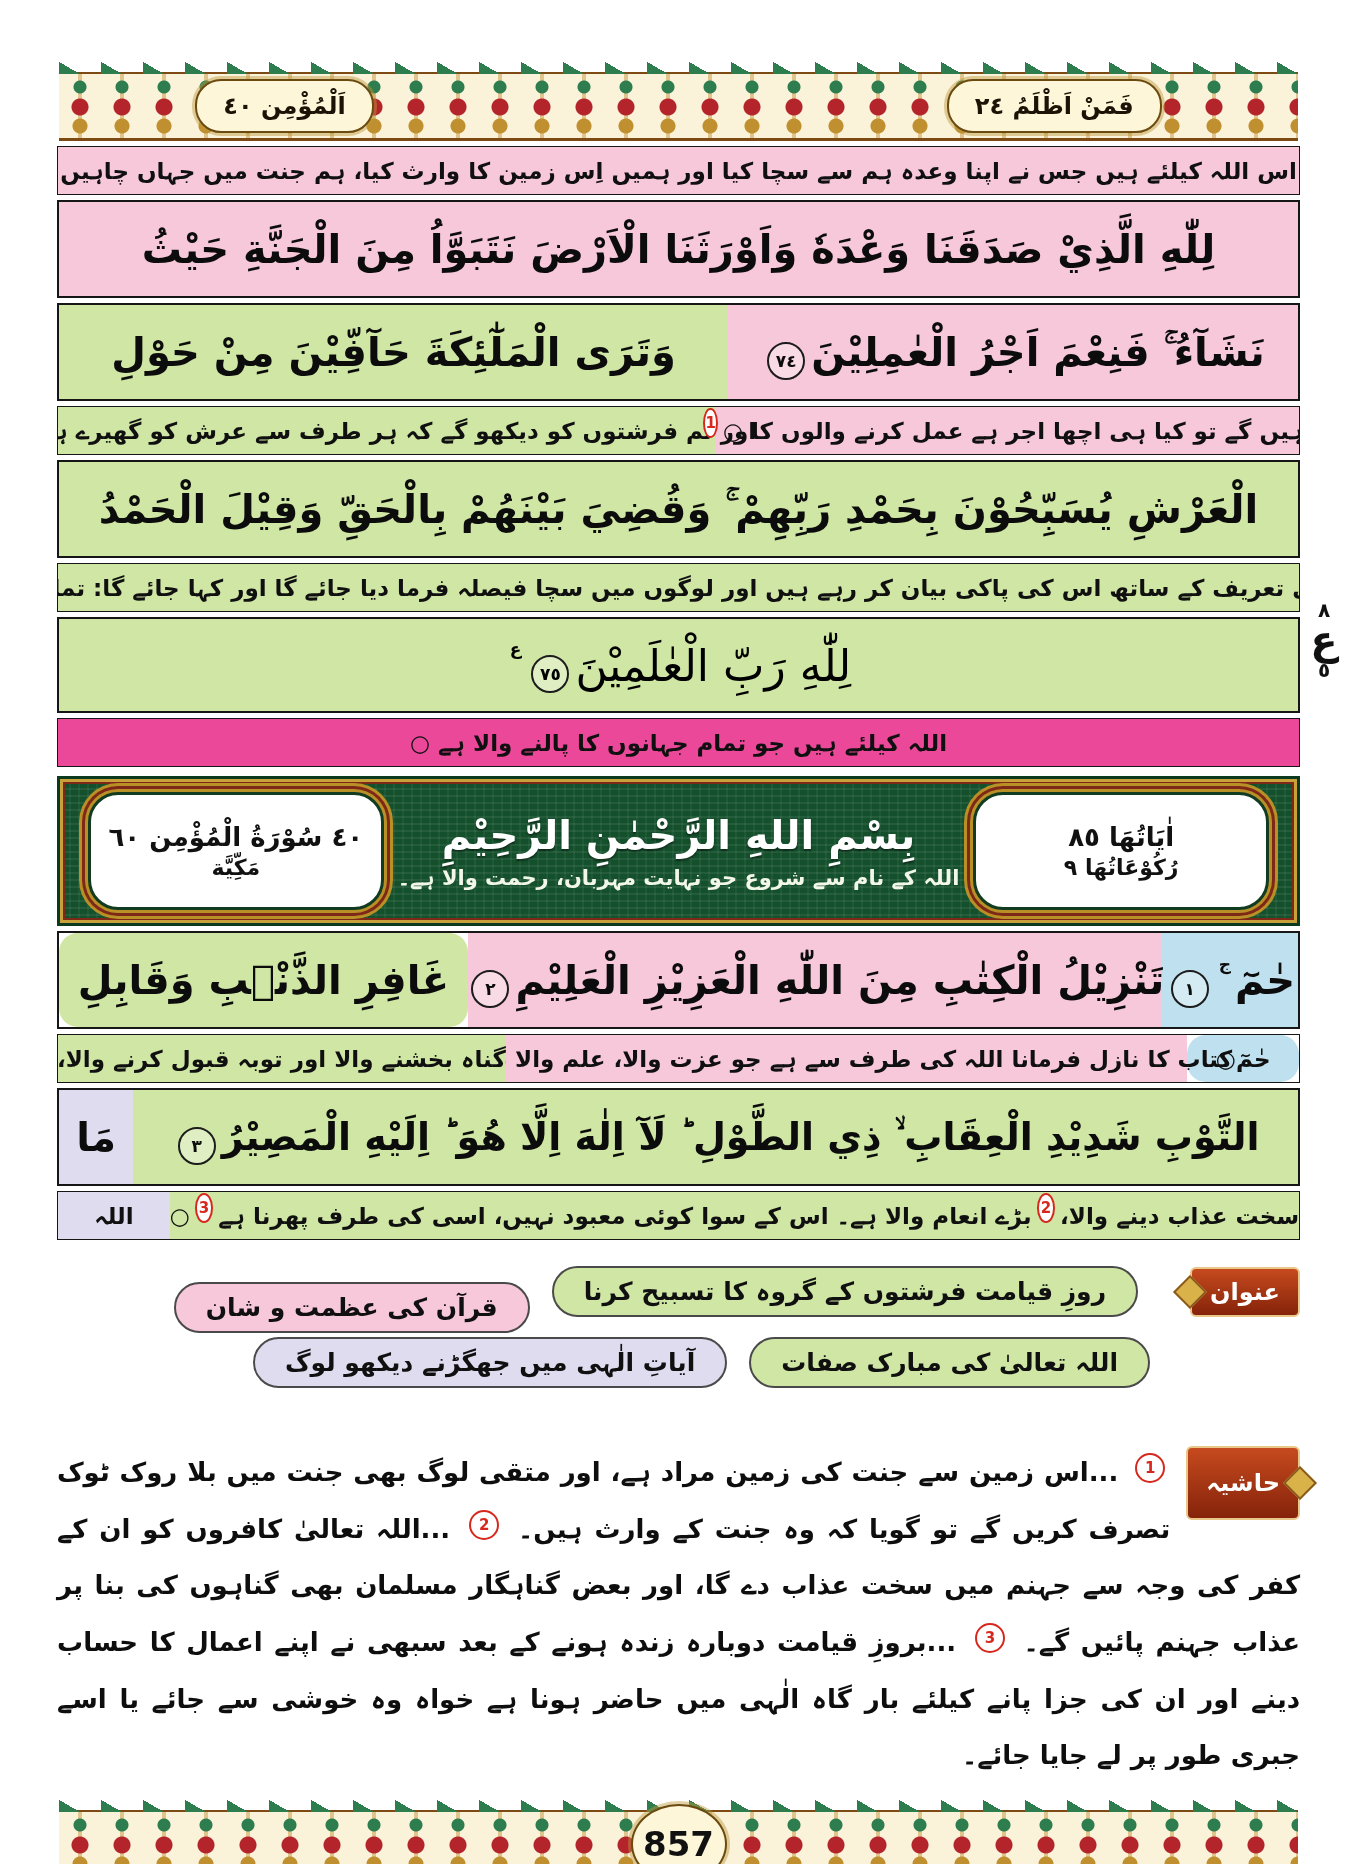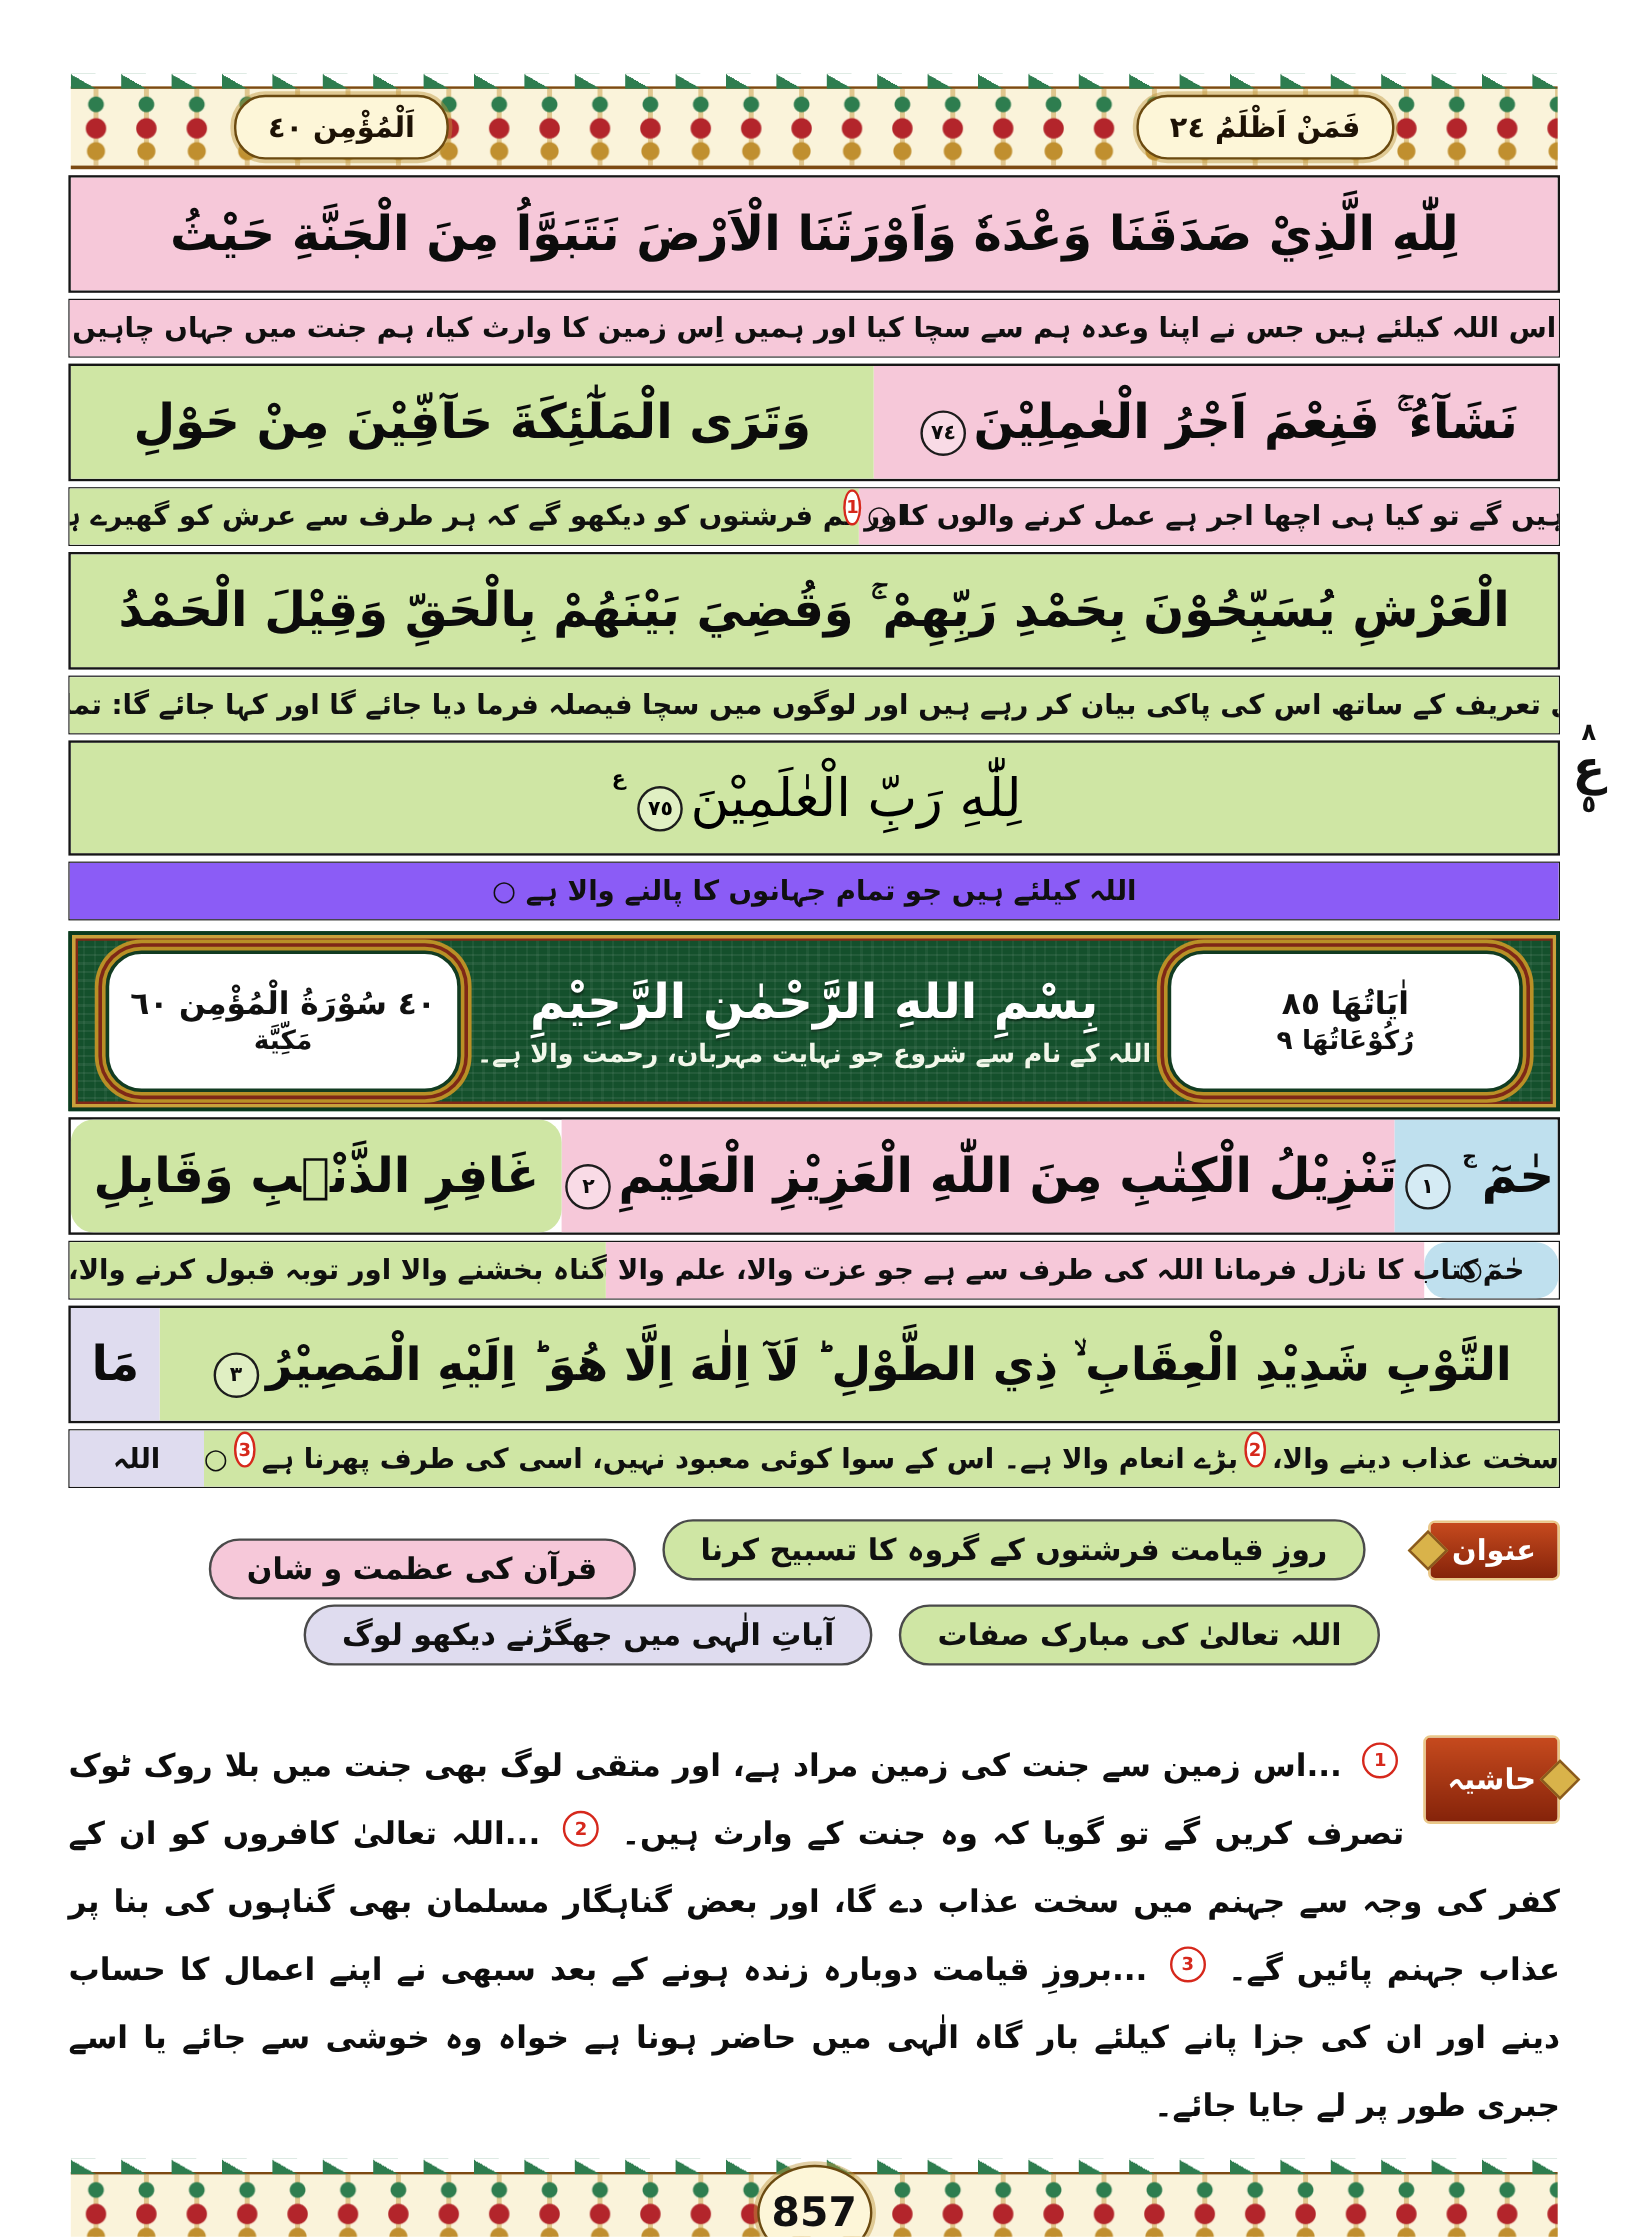--- a/index.html
+++ b/index.html
@@ -46,21 +46,21 @@
 
   
   .row{display:flex;direction:rtl;border:2px solid #161616;margin-top:5px;overflow:hidden;}
   .seg{display:flex;align-items:center;justify-content:center;white-space:nowrap;}
   .arabic-row{height:94px;}
   .urdu-row{height:47px;border-width:1.5px;}
   .arabic-row .seg{font-size:40px;font-weight:700;color:#0c0c0c;}
   .urdu-row .seg{font-size:23px;font-weight:700;color:#101010;}
   .bg-pink{background:#f6c8d9;}
   .bg-green{background:#cfe6a4;}
-  .bg-palegreen{background:#8b5cf6;}
+  .bg-palegreen{background:#ec4899;}
   .bg-blue{background:#bfe0ee;}
   .bg-lav{background:#dfdcef;}
   .band-row{height:92px;}
   .w100{width:100%;}
 
   .vnum{
     display:inline-flex;align-items:center;justify-content:center;
     min-width:34px;height:34px;border:2px solid #1c1c1c;border-radius:50%;
     font-size:17px;font-weight:700;margin:18px 6px 0 6px;background:rgba(255,255,255,.35);
   }
@@ -145,25 +145,25 @@
 
   <div class="ornaband">
     <div class="cartouche c-left">
       <span>اَلْمُؤْمِن ٤٠</span>
     </div>
     <div class="cartouche c-right">
       <span>فَمَنْ اَظْلَمُ ٢٤</span>
     </div>
   </div>
 
+  <div class="row urdu-row">
+    <div class="seg bg-pink w100">اس اللہ کیلئے ہیں جس نے اپنا وعدہ ہم سے سچا کیا اور ہمیں اِس زمین کا وارث کیا، ہم جنت میں جہاں چاہیں</div>
+  </div>
   <div class="row arabic-row">
     <div class="seg bg-pink w100">لِلّٰهِ الَّذِيْ صَدَقَنَا وَعْدَهٗ وَاَوْرَثَنَا الْاَرْضَ نَتَبَوَّاُ مِنَ الْجَنَّةِ حَيْثُ</div>
-  </div>
-  <div class="row urdu-row">
-    <div class="seg bg-pink w100">اس اللہ کیلئے ہیں جس نے اپنا وعدہ ہم سے سچا کیا اور ہمیں اِس زمین کا وارث کیا، ہم جنت میں جہاں چاہیں</div>
   </div>
 
   <div class="row arabic-row">
     <div class="seg bg-pink" style="width:46%;">
       <span>نَشَآءُ ۚ فَنِعْمَ اَجْرُ الْعٰمِلِيْنَ</span>
       <span class="vnum">٧٤</span>
     </div>
     <div class="seg bg-green" style="width:54%;">وَتَرَى الْمَلٰٓئِكَةَ حَآفِّيْنَ مِنْ حَوْلِ</div>
   </div>
   <div class="row urdu-row">

